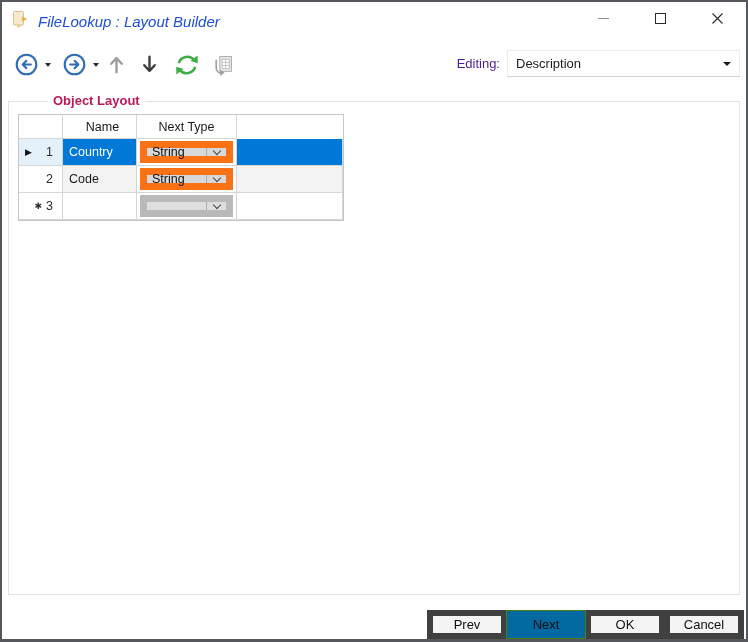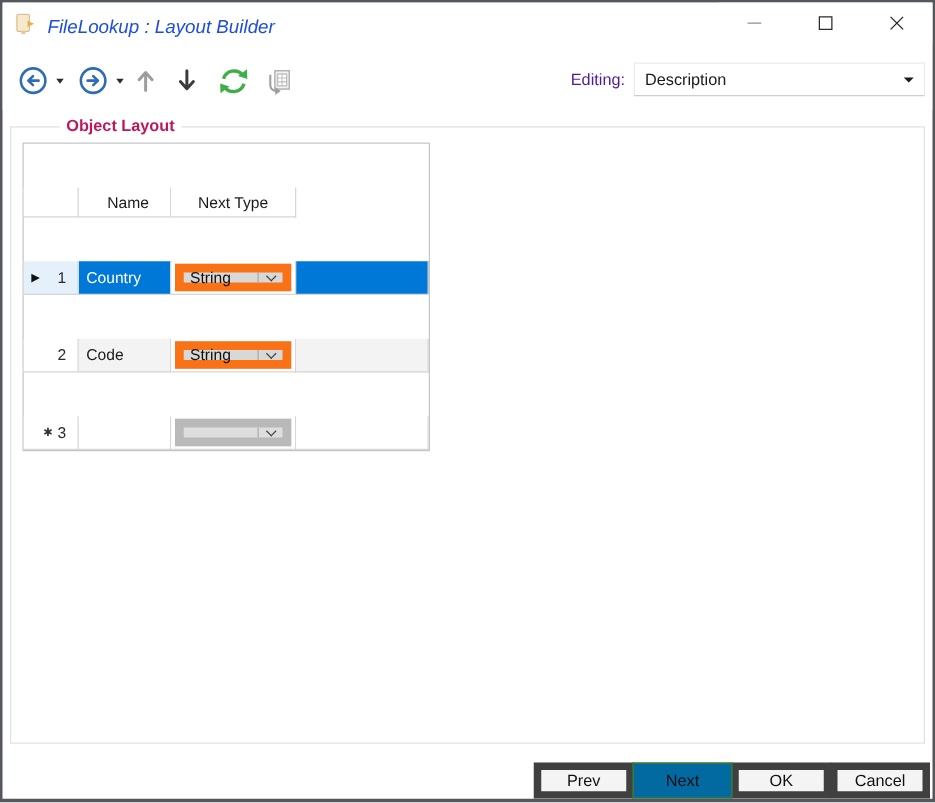--- a/index.html
+++ b/index.html
@@ -32,21 +32,21 @@
   
   .groupbox{ position:absolute; left:6px; right:6px; top:99px; bottom:44px;
     border:1px solid #e2e2e2; background:#fff; }
   .groupbox-label{ position:absolute; left:16px; top:91px; background:#fff; padding:0 5px;
     font-size:13px; font-weight:bold; color:#be185d; z-index:3;margin-left:30px; }
   
   .grid{ position:absolute; left:16px; top:112px; background:#fff;
     border:1px solid #c6c6c6; z-index:2; }
   .grow{ display:flex; }
   .cell{ border-right:1px solid #d6d6d6; border-bottom:1px solid #d6d6d6;
-    display:flex; align-items:center; font-size:12.5px; color:#1a1a1a; background:#fff;margin-top:35px; }
+    display:flex; align-items:center; font-size:12.5px; color:#1a1a1a; background:#fff; }
   .hrow .cell{ height:24px; justify-content:center; }
   .drow .cell{ height:27px; }
   .c-sel{ width:44px; justify-content:flex-end; padding-right:9px; position:relative; color:#2b2b2b; }
   .c-name{ width:74px; padding-left:6px; }
   .c-type{ width:100px; padding:2px 3px; }
   .c-desc{ width:106px; padding-left:6px; }
   .sel-blue{ background:#0078D7 !important; color:#fff !important; }
   .row-alt .c-name, .row-alt .c-desc{ background:#f3f3f3; }
   .selhdr{ background:#e4f1fb !important; }
   .cur-arrow{ position:absolute; left:6px; top:50%; transform:translateY(-50%);

